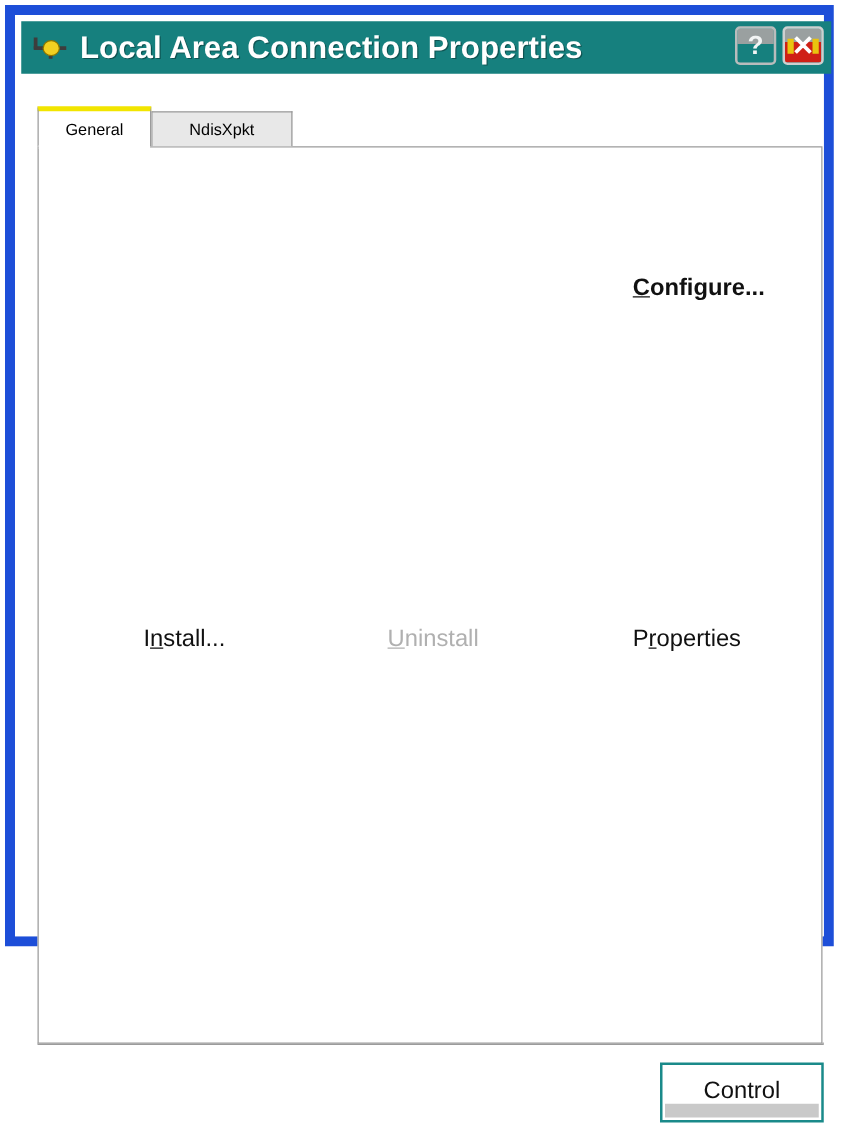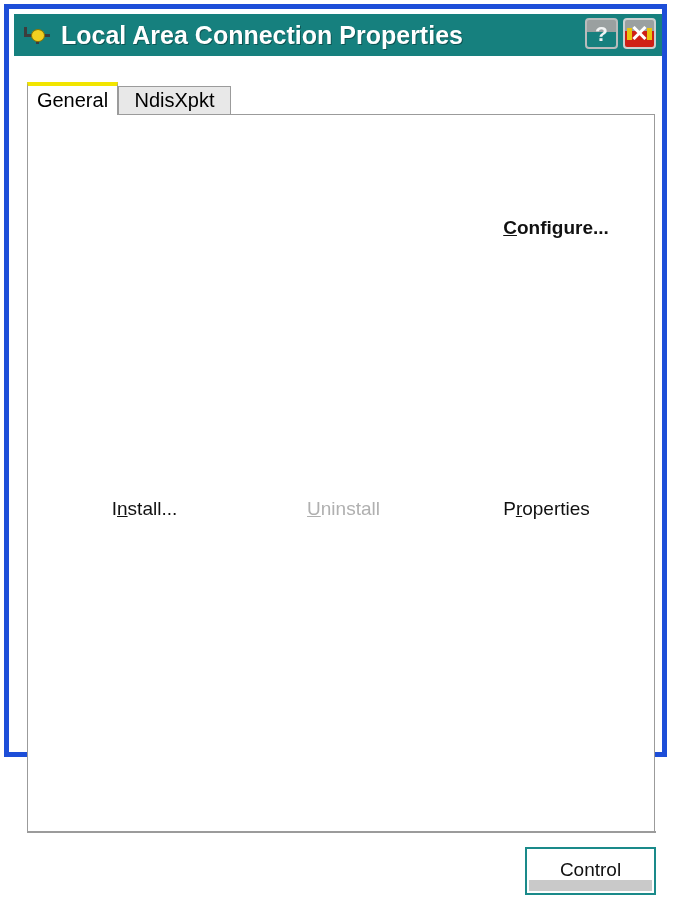--- a/index.html
+++ b/index.html
@@ -11,21 +11,21 @@
     font-family: "Liberation Sans", sans-serif;
     overflow: hidden;
   }
 
   
   .window {
     position: absolute;
     left: 4px; top: 4px;
     width: 663px; height: 753px;
     background: #ffffff;
-    border: 5px solid #1d4ed8;
+    border: 8px solid #1d4ed8;
     box-sizing: border-box;
   }
   .window-inner {
     position: absolute;
     left: 0; top: 0; right: 0; bottom: 0;
     background: #ffffff;
     box-sizing: border-box;
   }
 
   
@@ -112,21 +112,21 @@
     position: absolute;
     left: 18px; top: 73px;
     width: 620px; height: 32px;
   }
   .tab {
     position: absolute;
     top: 0;
     height: 32px;
     box-sizing: border-box;
     display: flex; align-items: center; justify-content: center;
-    font-size: 20px;
+    font-size: 13px;
     color: #000000;
     padding: 0 10px;
   }
   .tab.active {
     left: 0; width: 91px;
     background: #ffffff;
     border-left: 1px solid #9b9b9b;
     border-right: 1px solid #9b9b9b;
     border-top: 4px solid #f2e500;
     z-index: 3;

